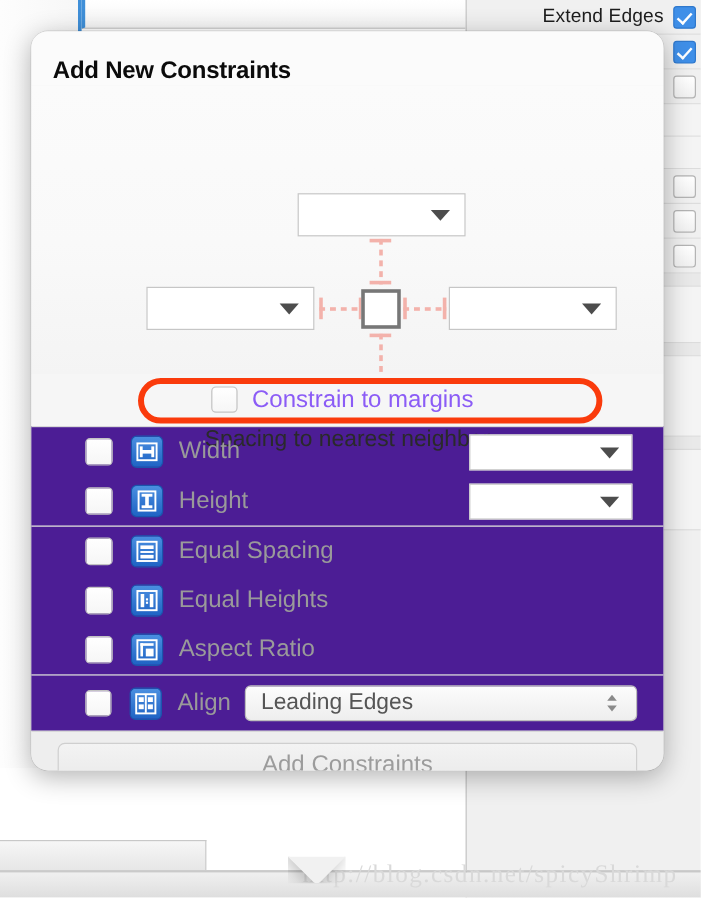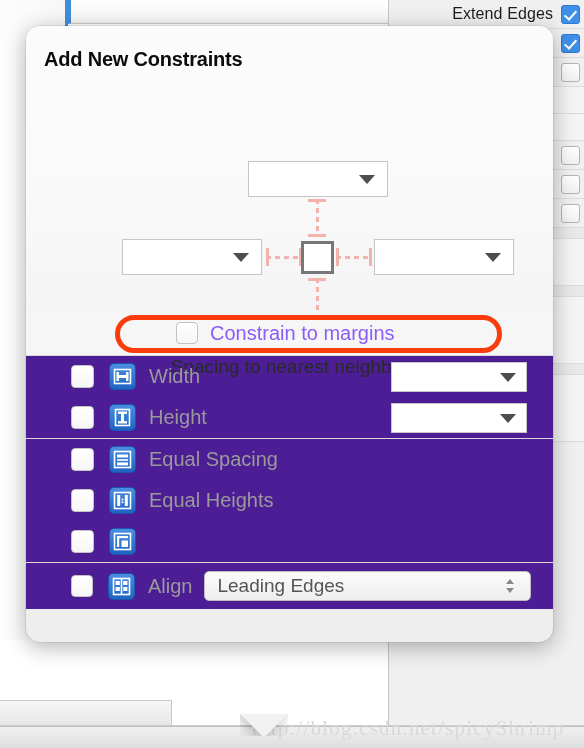--- a/index.html
+++ b/index.html
@@ -568,20 +568,21 @@
     <div class="opt-row">
       <span class="cb"></span>
       <span class="badge">
         <svg width="25" height="25" viewBox="0 0 25 25">
           <rect x="4.5" y="4.5" width="16" height="16" fill="none" stroke="#ffffff" stroke-width="1.6"></rect>
           <rect x="7" y="7" width="2.2" height="11" fill="#ffffff"></rect>
           <rect x="7" y="7" width="11" height="2.2" fill="#ffffff"></rect>
           <rect x="11.5" y="11.5" width="6.5" height="6.5" fill="#ffffff"></rect>
         </svg>
       </span>
+      <span class="opt-label">Aspect Ratio</span>
     </div>
   </div>
 
   <div class="group">
     <div class="align-row">
       <span class="cb"></span>
       <span class="badge">
         <svg width="25" height="25" viewBox="0 0 25 25">
           <rect x="4.5" y="4.5" width="16" height="16" fill="none" stroke="#ffffff" stroke-width="1.6"></rect>
           <rect x="11.7" y="5" width="1.6" height="15" fill="#ffffff"></rect>
@@ -595,14 +596,19 @@
       <span class="popup-button">
         <span class="pb-text">Leading Edges</span>
         <svg class="chev" viewBox="0 0 12 20">
           <path d="M6 3 L10 8 L2 8 Z" fill="#8a8a8a"></path>
           <path d="M6 17 L10 12 L2 12 Z" fill="#8a8a8a"></path>
         </svg>
       </span>
     </div>
   </div>
 
+  <div class="footer">
+    <div class="add-btn">
+      <span>Add Constraints</span>
+    </div>
+  </div>
 
 </div>
 
 </body></html>

